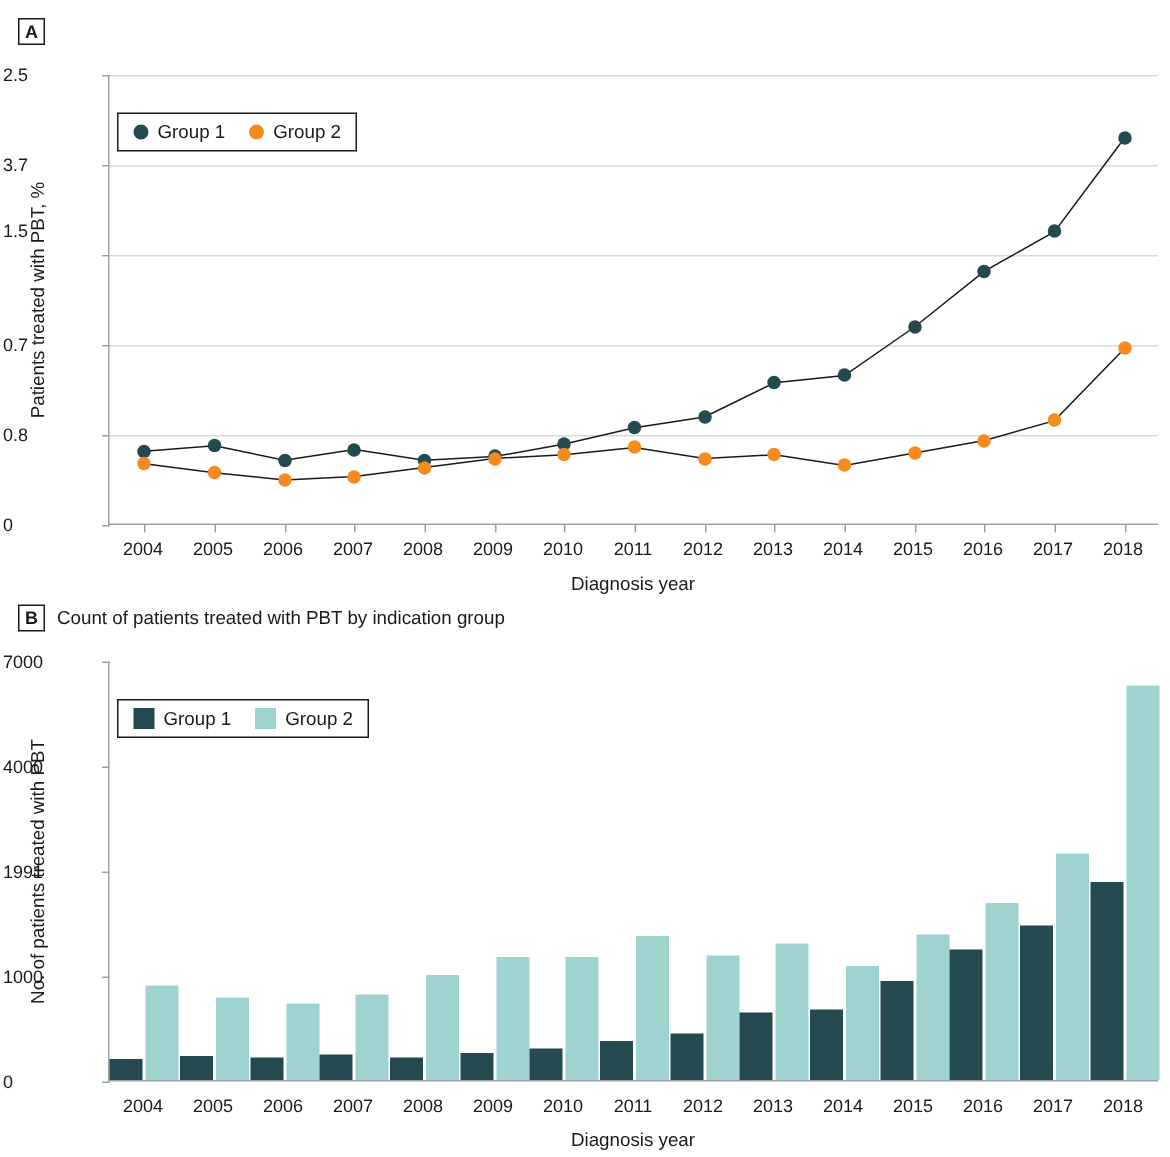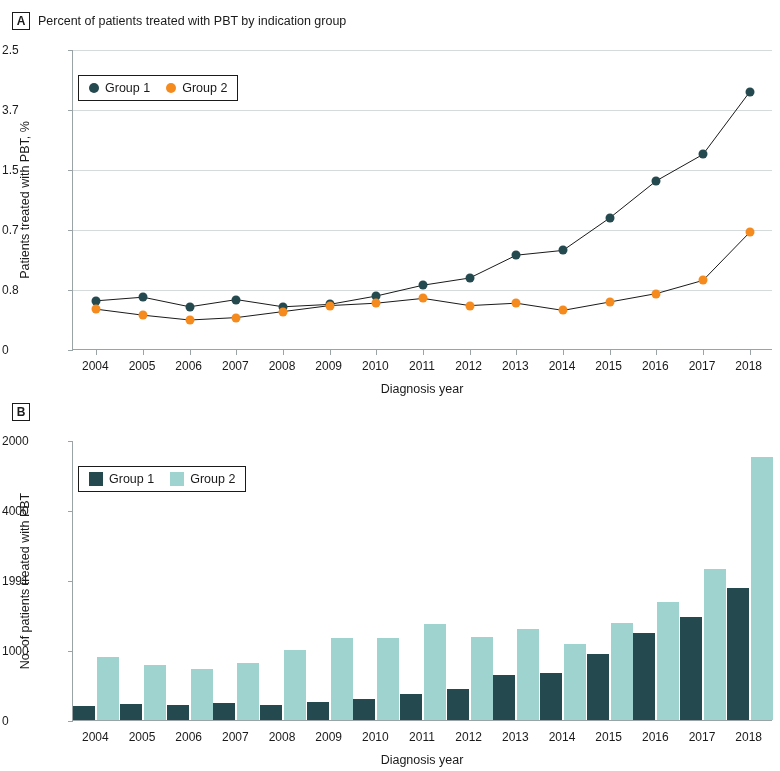--- a/index.html
+++ b/index.html
@@ -146,21 +146,20 @@
     overflow: visible;
   }
 </style>
 </head>
 <body>
 
 <div class="page">
 
   <div class="panel-header" style="position:absolute; left:6px; top:12px;">
     <div class="panel-letter">A</div>
-    <div class="panel-title">Percent of patients treated with PBT by indication group</div>
   </div>
 
   <div class="chart-wrap" id="chartA" style="position:absolute; left:0; top:30px; width:780px; height:350px;">
     <div class="plot" id="plotA" style="left:72px; top:20px; width:700px; height:300px;">
         <div class="ytick-mark" style="left: -5px; top: 300px;"></div>
         <div class="gridline" style="top: 240px;"></div>
         <div class="ytick-mark" style="left: -5px; top: 240px;"></div>
         <div class="gridline" style="top: 180px;"></div>
         <div class="ytick-mark" style="left: -5px; top: 180px;"></div>
         <div class="gridline" style="top: 120px;"></div>
@@ -215,21 +214,21 @@
         <div class="pt" style="left: 443.333px; top: 253.2px; background: rgb(245, 139, 31);"></div>
         <div class="pt" style="left: 490px; top: 260.4px; background: rgb(245, 139, 31);"></div>
         <div class="pt" style="left: 536.667px; top: 252px; background: rgb(245, 139, 31);"></div>
         <div class="pt" style="left: 583.333px; top: 243.6px; background: rgb(245, 139, 31);"></div>
         <div class="pt" style="left: 630px; top: 230.4px; background: rgb(245, 139, 31);"></div>
         <div class="pt" style="left: 676.667px; top: 182.4px; background: rgb(245, 139, 31);"></div>
       </div>
   <div class="ytick-label" style="top: 320px; right: 718px; width: 60px;">0</div>
       <div class="ytick-label" style="top: 260px; right: 718px; width: 60px;">0.8</div>
       <div class="ytick-label" style="top: 200px; right: 718px; width: 60px;">0.7</div>
-      <div class="ytick-label" style="top: 140px; right: 718px; width: 60px;">1.5</div>
+      <div class="ytick-label" style="top: 124px; right: 718px; width: 60px;">1.5</div>
       <div class="ytick-label" style="top: 80px; right: 718px; width: 60px;">3.7</div>
       <div class="ytick-label" style="top: 20px; right: 718px; width: 60px;">2.5</div>
       <div class="xtick-label" style="left: 95.3333px; top: 329px;">2004</div>
       <div class="xtick-label" style="left: 142px; top: 329px;">2005</div>
       <div class="xtick-label" style="left: 188.667px; top: 329px;">2006</div>
       <div class="xtick-label" style="left: 235.333px; top: 329px;">2007</div>
       <div class="xtick-label" style="left: 282px; top: 329px;">2008</div>
       <div class="xtick-label" style="left: 328.667px; top: 329px;">2009</div>
       <div class="xtick-label" style="left: 375.333px; top: 329px;">2010</div>
       <div class="xtick-label" style="left: 422px; top: 329px;">2011</div>
@@ -249,20 +248,21 @@
         </div>
         <div class="legend-item">
           <span class="legend-dot" style="background: rgb(245, 139, 31);"></span>
           <span>Group 2</span>
         </div>
       </div>
     </div>
 
   <div class="panel-header" style="position:absolute; left:6px; top:403px;">
     <div class="panel-letter">B</div>
+    <div class="panel-title">Count of patients treated with PBT by indication group</div>
   </div>
 
   <div class="chart-wrap" id="chartB" style="position:absolute; left:0; top:421px; width:780px; height:350px;">
     <div class="plot" id="plotB" style="left:72px; top:20px; width:700px; height:280px;">
         <div class="ytick-mark" style="left: -5px; top: 280px;"></div>
         <div class="ytick-mark" style="left: -5px; top: 210px;"></div>
         <div class="ytick-mark" style="left: -5px; top: 140px;"></div>
         <div class="ytick-mark" style="left: -5px; top: 70px;"></div>
         <div class="ytick-mark" style="left: -5px; top: 0px;"></div>
         <div class="bar" style="left: 0.333333px; width: 22px; height: 14.35px; background: rgb(36, 73, 79);"></div>
@@ -293,21 +293,21 @@
         <div class="bar" style="left: 584.333px; width: 22px; height: 118.3px; background: rgb(159, 211, 208);"></div>
         <div class="bar" style="left: 607px; width: 22px; height: 103.25px; background: rgb(36, 73, 79);"></div>
         <div class="bar" style="left: 631px; width: 22px; height: 150.85px; background: rgb(159, 211, 208);"></div>
         <div class="bar" style="left: 653.667px; width: 22px; height: 132.3px; background: rgb(36, 73, 79);"></div>
         <div class="bar" style="left: 677.667px; width: 22px; height: 262.85px; background: rgb(159, 211, 208);"></div>
       </div>
   <div class="ytick-label" style="top: 300px; right: 718px; width: 60px;">0</div>
       <div class="ytick-label" style="top: 230px; right: 718px; width: 60px;">1000</div>
       <div class="ytick-label" style="top: 160px; right: 718px; width: 60px;">1991</div>
       <div class="ytick-label" style="top: 90px; right: 718px; width: 60px;">4000</div>
-      <div class="ytick-label" style="top: 20px; right: 718px; width: 60px;">2000</div>
+      <div class="ytick-label" style="top: 20px; right: 718px; width: 60px;">7000</div>
       <div class="xtick-label" style="left: 95.3333px; top: 309px;">2004</div>
       <div class="xtick-label" style="left: 142px; top: 309px;">2005</div>
       <div class="xtick-label" style="left: 188.667px; top: 309px;">2006</div>
       <div class="xtick-label" style="left: 235.333px; top: 309px;">2007</div>
       <div class="xtick-label" style="left: 282px; top: 309px;">2008</div>
       <div class="xtick-label" style="left: 328.667px; top: 309px;">2009</div>
       <div class="xtick-label" style="left: 375.333px; top: 309px;">2010</div>
       <div class="xtick-label" style="left: 422px; top: 309px;">2011</div>
       <div class="xtick-label" style="left: 468.667px; top: 309px;">2012</div>
       <div class="xtick-label" style="left: 515.333px; top: 309px;">2013</div>

